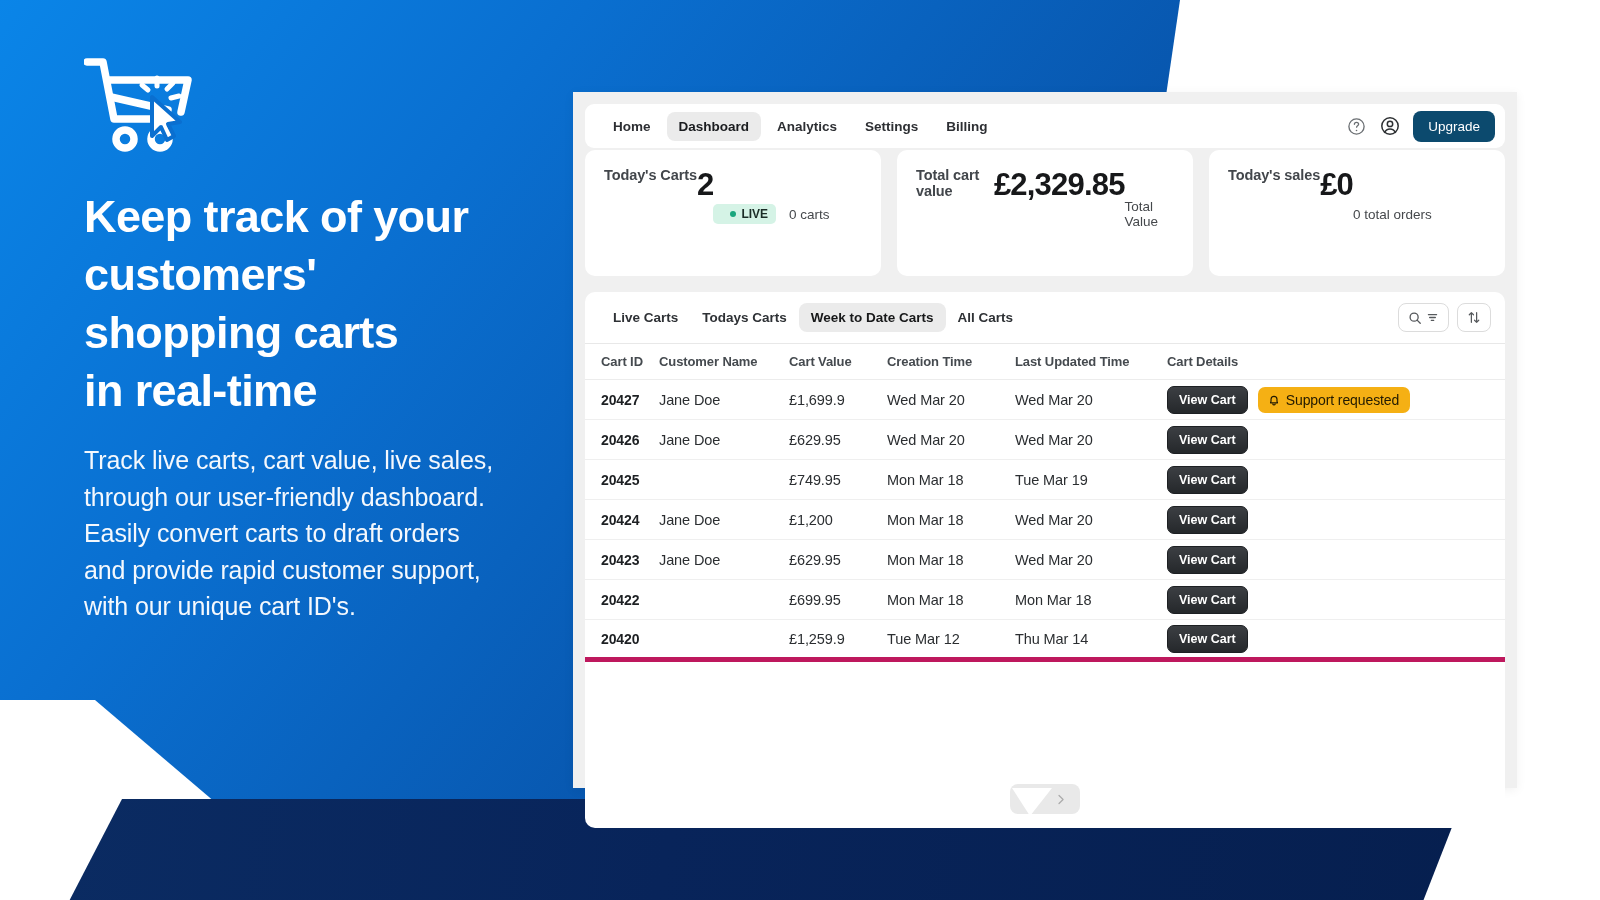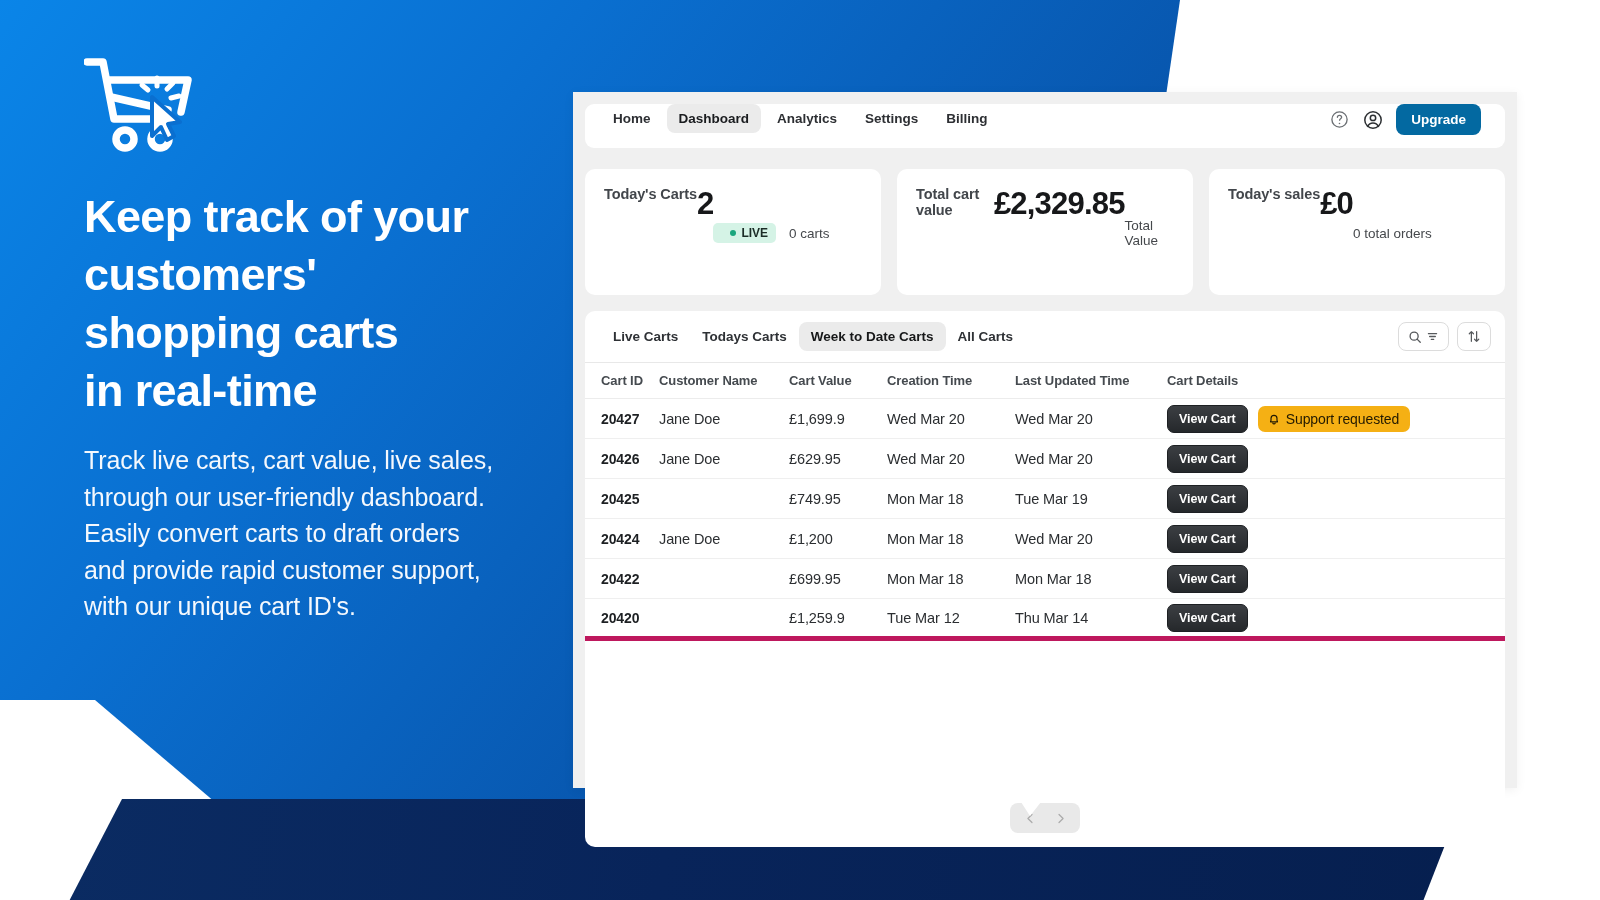--- a/index.html
+++ b/index.html
@@ -79,36 +79,36 @@
     clip-path: polygon(0 0, 40px 0, 18px 28px);
     z-index: 7;
   }
   .dash-inner { position: absolute; inset: 0; padding: 12px; }
 
   
   .navbar {
     background: #ffffff;
     border-radius: 9px;
     height: 44px;
-    display: flex; align-items: flex-start;
-    padding: 0 24px 0 16px;
-    margin-bottom: 21px;
+    display: flex; align-items: center;
+    padding: 0 10px 0 16px;
+    margin-bottom: 2px;
   }
   .nav-links { display: flex; align-items: center; gap: 4px; }
   .nav-link {
     font-size: 13.5px; color: #2d2f33; font-weight: 600;
     padding: 7px 12px; border-radius: 8px; cursor: pointer;
     white-space: nowrap;
   }
   .nav-link.active { background: #ebebeb; color: #1a1c1f; }
   .nav-right { margin-left: auto; display: flex; align-items: center; gap: 12px; }
   .icon-btn { width: 22px; height: 22px; cursor: pointer; color: #5c5f62; display: flex; align-items: center; justify-content: center; }
   .upgrade-btn {
-    background: #0369a1; color: #ffffff;
-    font-size: 13.5px; font-weight: 700;
+    background: #0c4a6e; color: #ffffff;
+    font-size: 13.5px; font-weight: 400;
     padding: 8px 15px; border-radius: 8px; border: none;
     cursor: pointer; font-family: inherit;
   }
 
   
   .stats-row { display: flex; gap: 16px; margin-bottom: 16px; }
   .stat-card {
     flex: 1; background: #ffffff; border-radius: 10px;
     padding: 17px 19px 15px 19px;
     min-height: 126px;
@@ -391,20 +391,32 @@
                 <td>£1,200</td>
                 <td>Mon Mar 18</td>
                 <td>Wed Mar 20</td>
                 <td>
                   <div class="details-cell">
                     <button class="view-cart-btn">View Cart</button>
                   </div>
                 </td>
               </tr>
               <tr>
+                <td class="cart-id col-pad-l">20423</td>
+                <td>Jane Doe</td>
+                <td>£629.95</td>
+                <td>Mon Mar 18</td>
+                <td>Wed Mar 20</td>
+                <td>
+                  <div class="details-cell">
+                    <button class="view-cart-btn">View Cart</button>
+                  </div>
+                </td>
+              </tr>
+              <tr>
                 <td class="cart-id col-pad-l">20422</td>
                 <td></td>
                 <td>£699.95</td>
                 <td>Mon Mar 18</td>
                 <td>Mon Mar 18</td>
                 <td>
                   <div class="details-cell">
                     <button class="view-cart-btn">View Cart</button>
                   </div>
                 </td>

